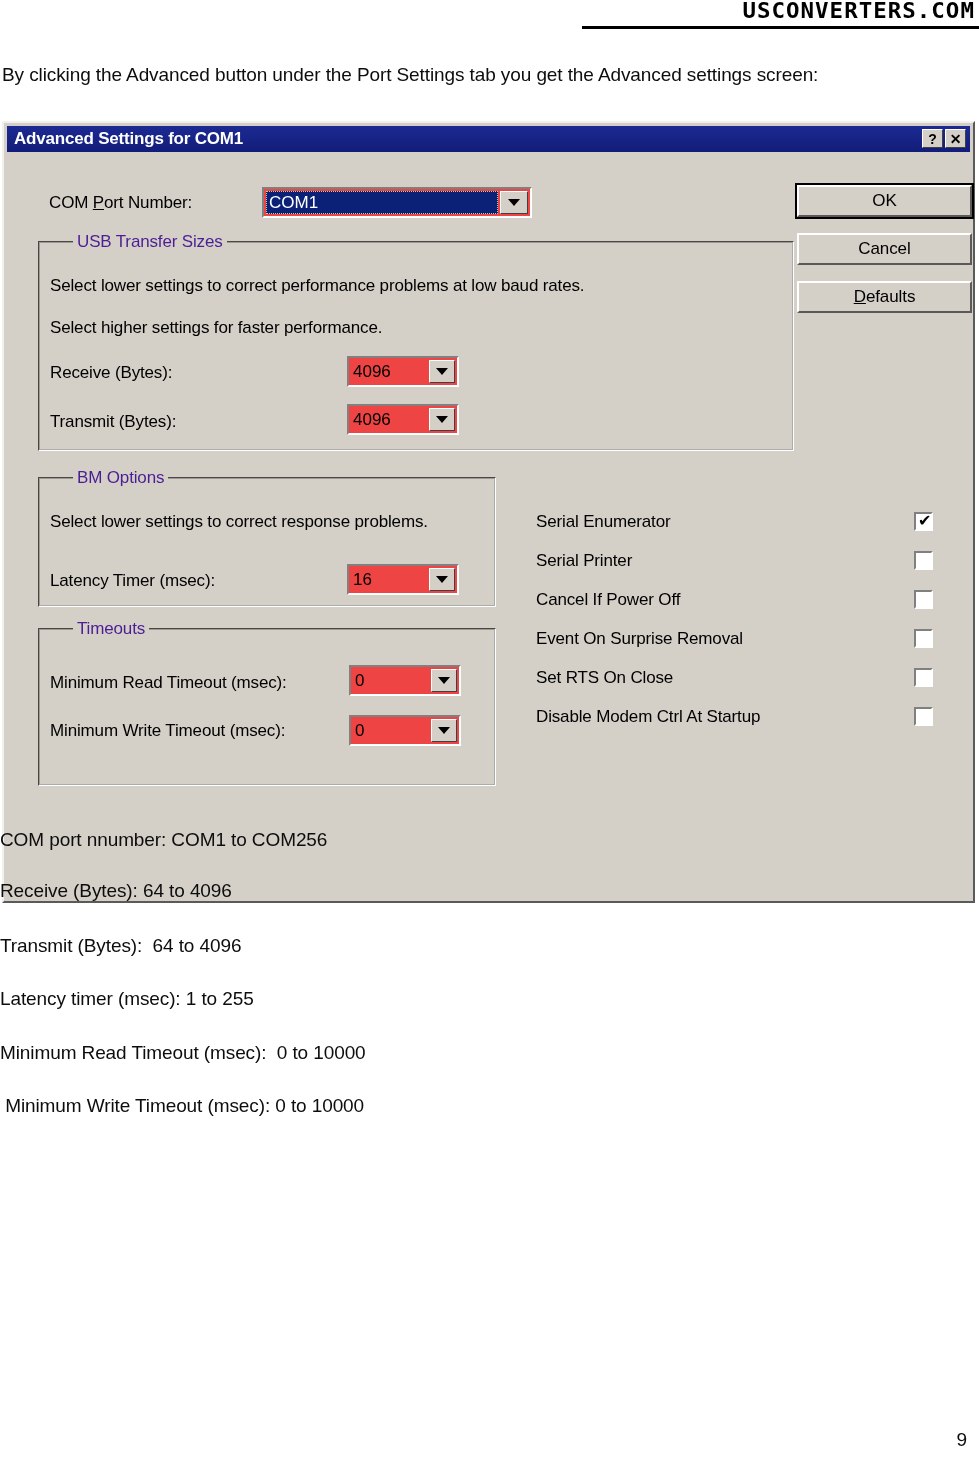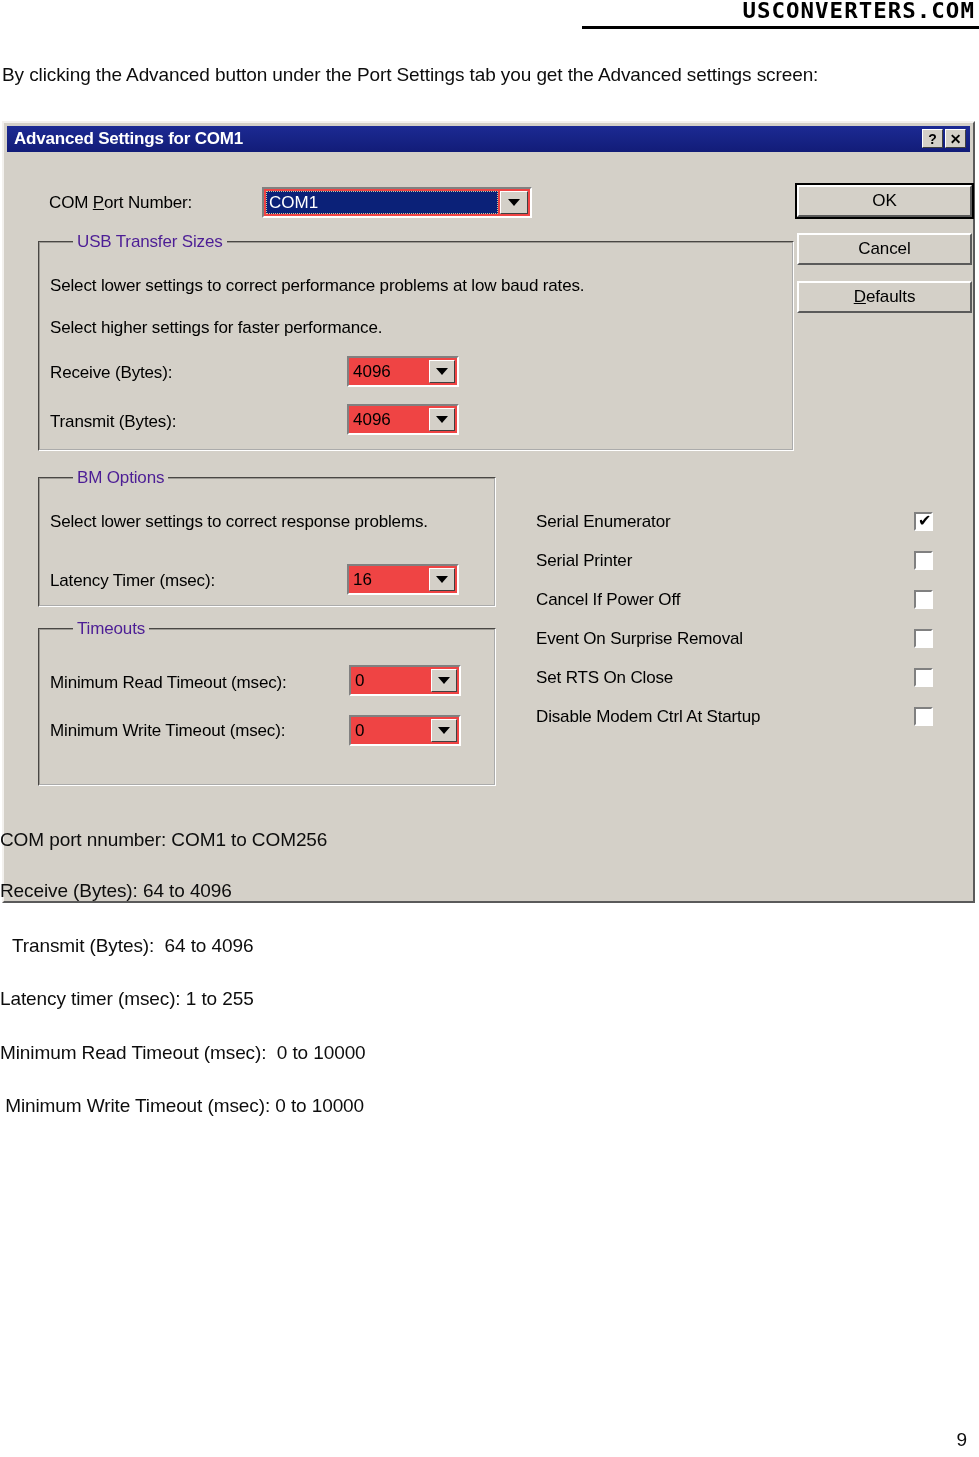--- a/index.html
+++ b/index.html
@@ -378,18 +378,18 @@
 
   <div class="dlg-label" style="left:532px; top:584px;">Disable Modem Ctrl At Startup</div>
   <div class="checkbox" style="left:910px; top:584px;">
       <span class="tick"></span>
     </div>
 
 </div>
 
 <div class="body-text" style="left:0px; top:829px;">COM port nnumber: COM1 to COM256</div>
 <div class="body-text" style="left:0px; top:880px;">Receive (Bytes): 64 to 4096</div>
-<div class="body-text" style="left:0px; top:935px;padding-left:12px;">Transmit (Bytes):  64 to 4096</div>
+<div class="body-text" style="left:0px; top:935px;">Transmit (Bytes):  64 to 4096</div>
 <div class="body-text" style="left:0px; top:988px;">Latency timer (msec): 1 to 255</div>
 <div class="body-text" style="left:0px; top:1042px;">Minimum Read Timeout (msec):  0 to 10000</div>
 <div class="body-text" style="left:0px; top:1095px;"> Minimum Write Timeout (msec): 0 to 10000</div>
 
 <div id="page-number">9</div>
 
 </body></html>

